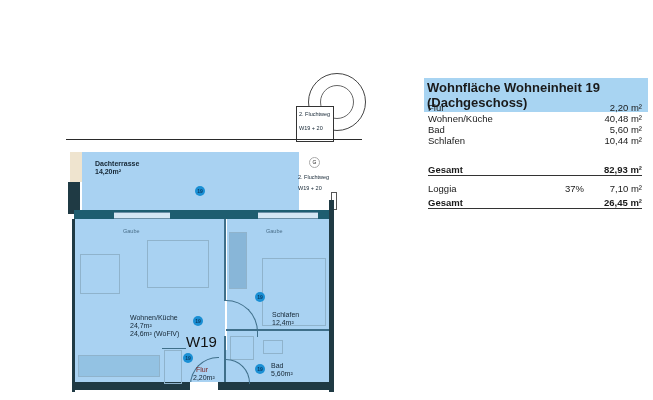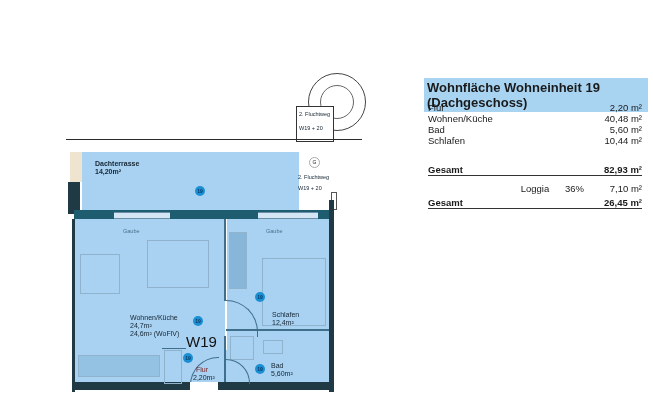--- a/index.html
+++ b/index.html
@@ -132,23 +132,23 @@
     <span class="name">Schlafen</span>
     <span class="val">10,44 m²</span>
   </div>
 
   <div class="row" style="top:86px; font-weight:bold;">
     <span class="name">Gesamt</span>
     <span class="val">82,93 m²</span>
   </div>
   <div class="underline" style="top:97px;"></div>
 
-  <div class="row" style="top:105px;text-align:center;">
+  <div class="row" style="top:105px;">
     <span class="name">Loggia</span>
-    <span class="pct">36%</span>
+    <span class="pct">37%</span>
     <span class="val">7,10 m²</span>
   </div>
   <div class="row" style="top:119px; font-weight:bold;">
     <span class="name">Gesamt</span>
     <span class="val">26,45 m²</span>
   </div>
   <div class="underline" style="top:130px;"></div>
 </div>
 
 </body></html>

